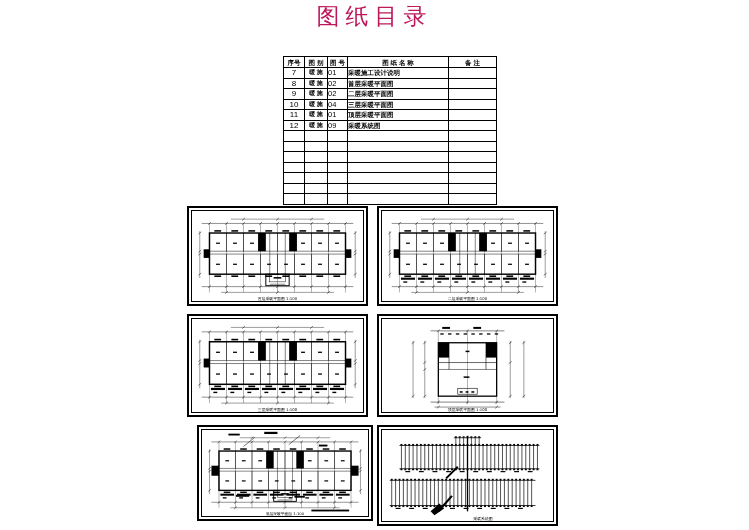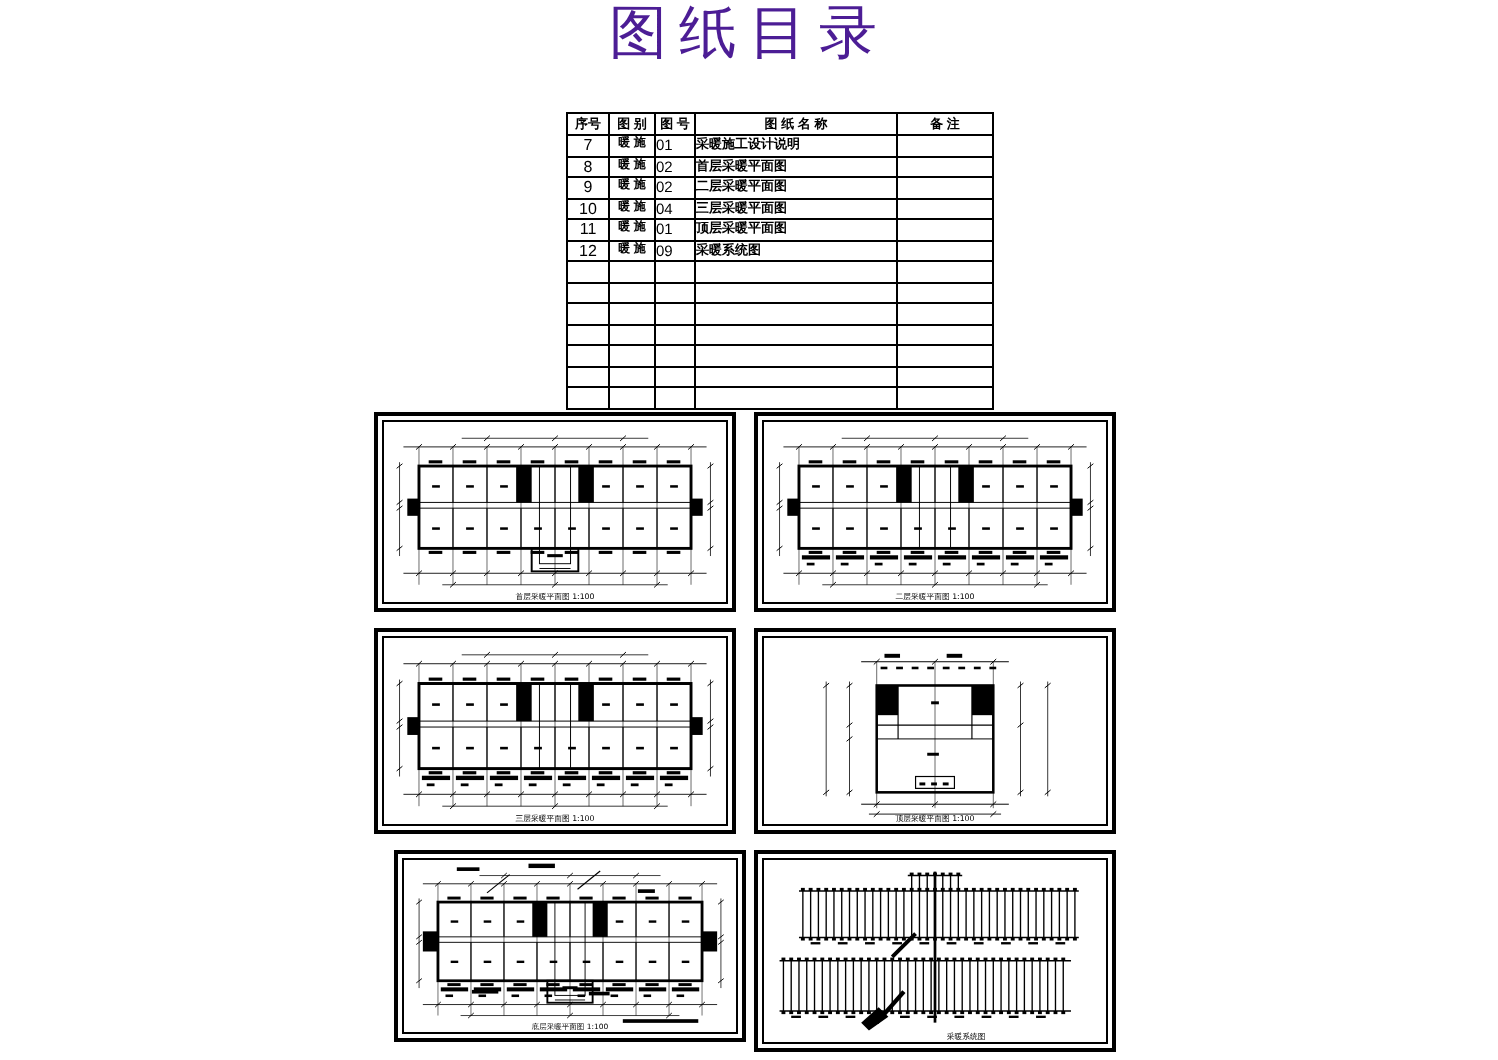--- a/index.html
+++ b/index.html
@@ -2,21 +2,21 @@
 <html><head>
 <meta charset="utf-8">
 <style>
   html,body{margin:0;padding:0;}
   body{
     width:749px;height:530px;position:relative;background:#ffffff;
     font-family:"Liberation Sans", sans-serif;color:#000;overflow:hidden;
   }
   .sheet-title{
     position:absolute;left:0;top:0;width:100%;text-align:center;
-    font-size:29px;line-height:33px;letter-spacing:6px;color:#4c1d95;
+    font-size:23px;line-height:33px;letter-spacing:6px;color:#be185d;
     font-family:"DejaVu Sans", sans-serif;font-weight:500;
   }
   table.index{
     position:absolute;left:283px;top:56px;width:213px;
     border-collapse:collapse;table-layout:fixed;background:#fff;
   }
   table.index th, table.index td{
     border:1px solid #000;padding:0;margin:0;overflow:hidden;
     white-space:nowrap;height:9.5px;line-height:9px;
   }

